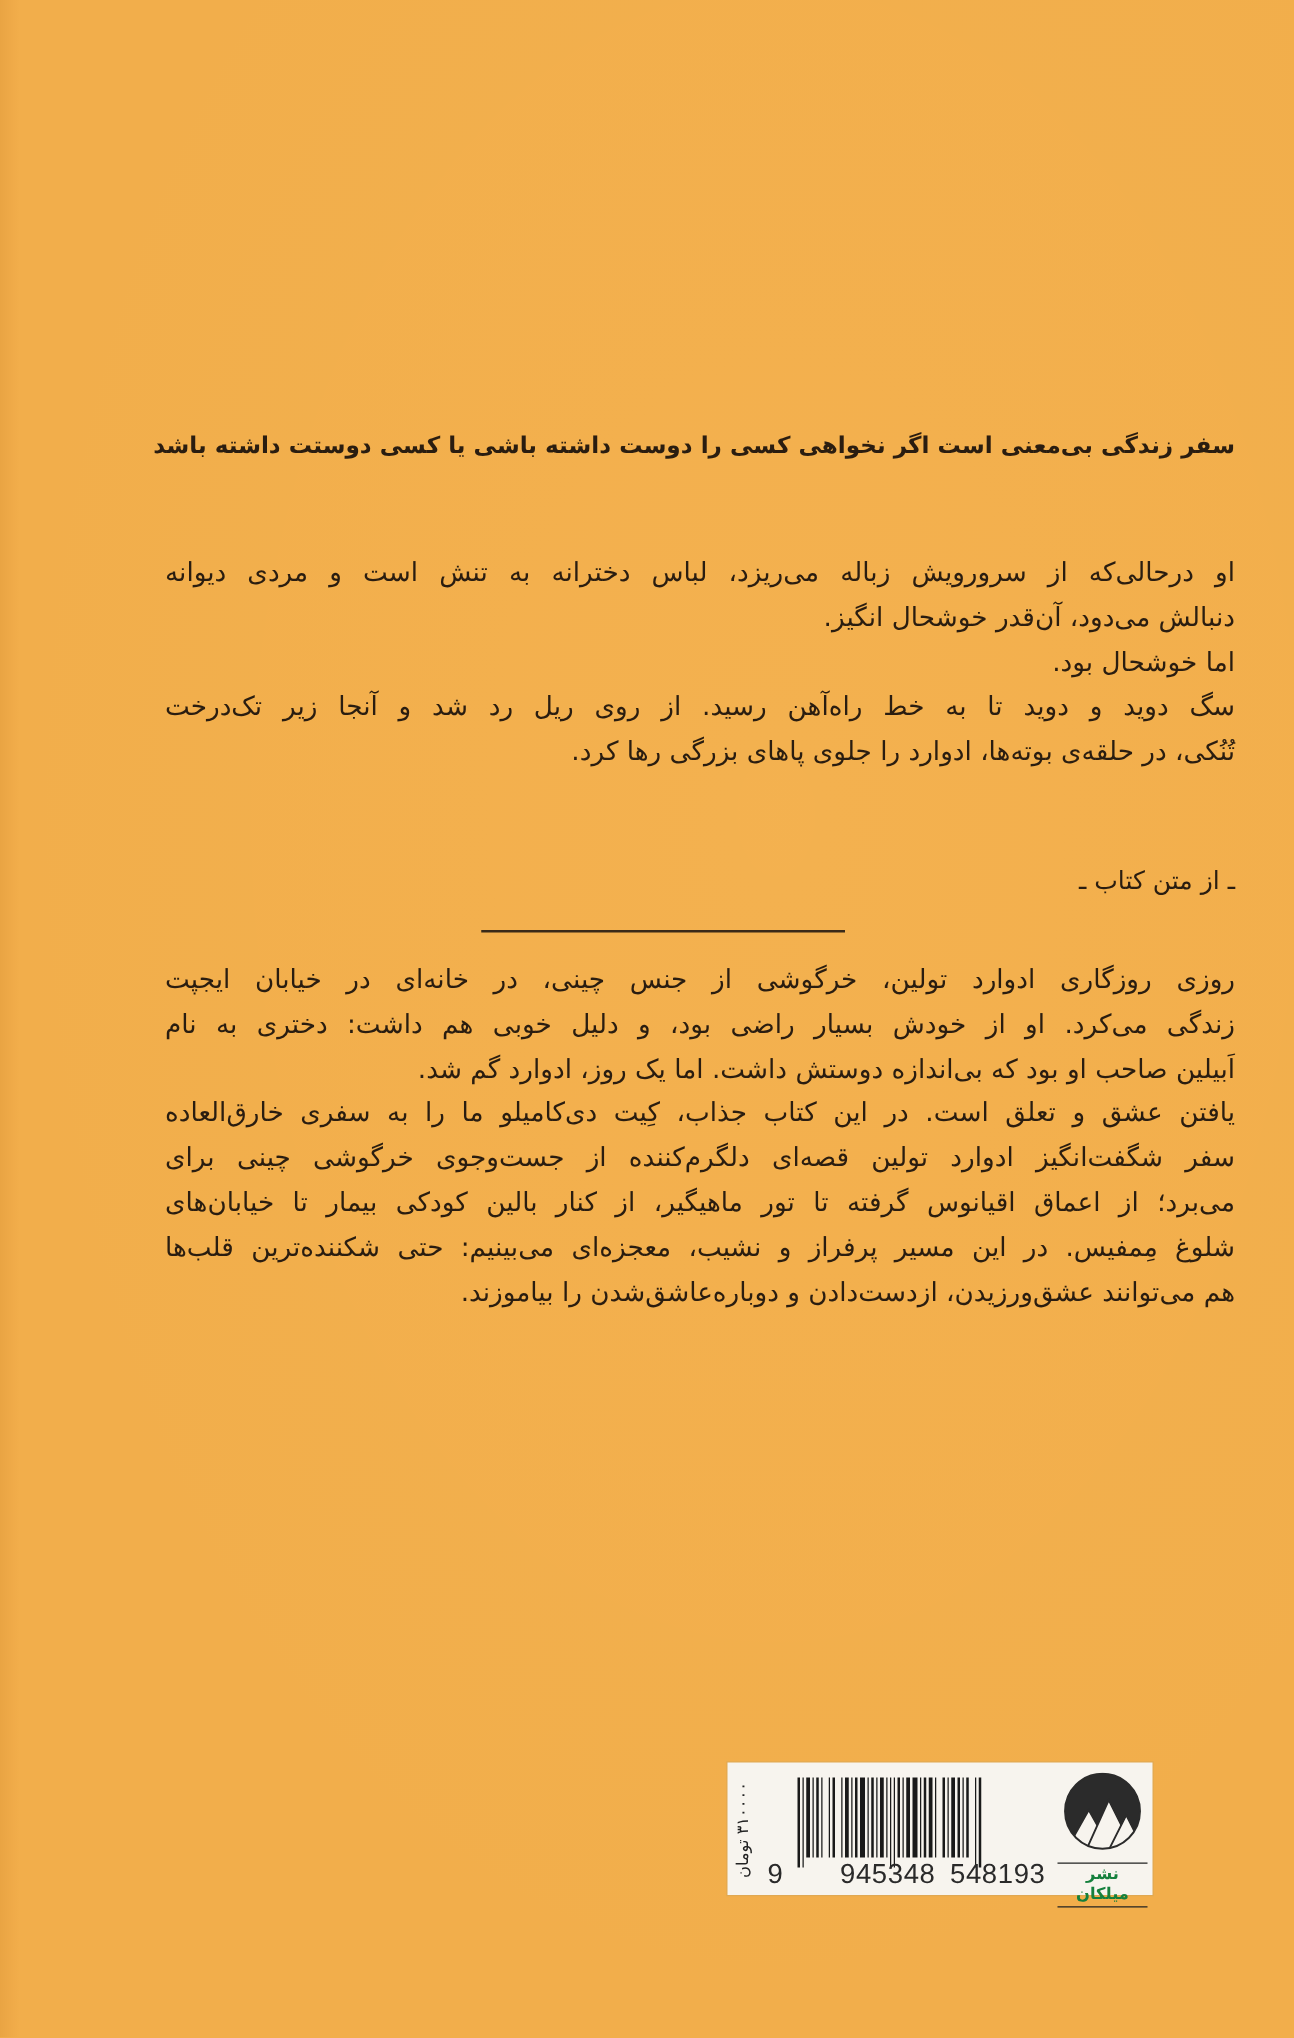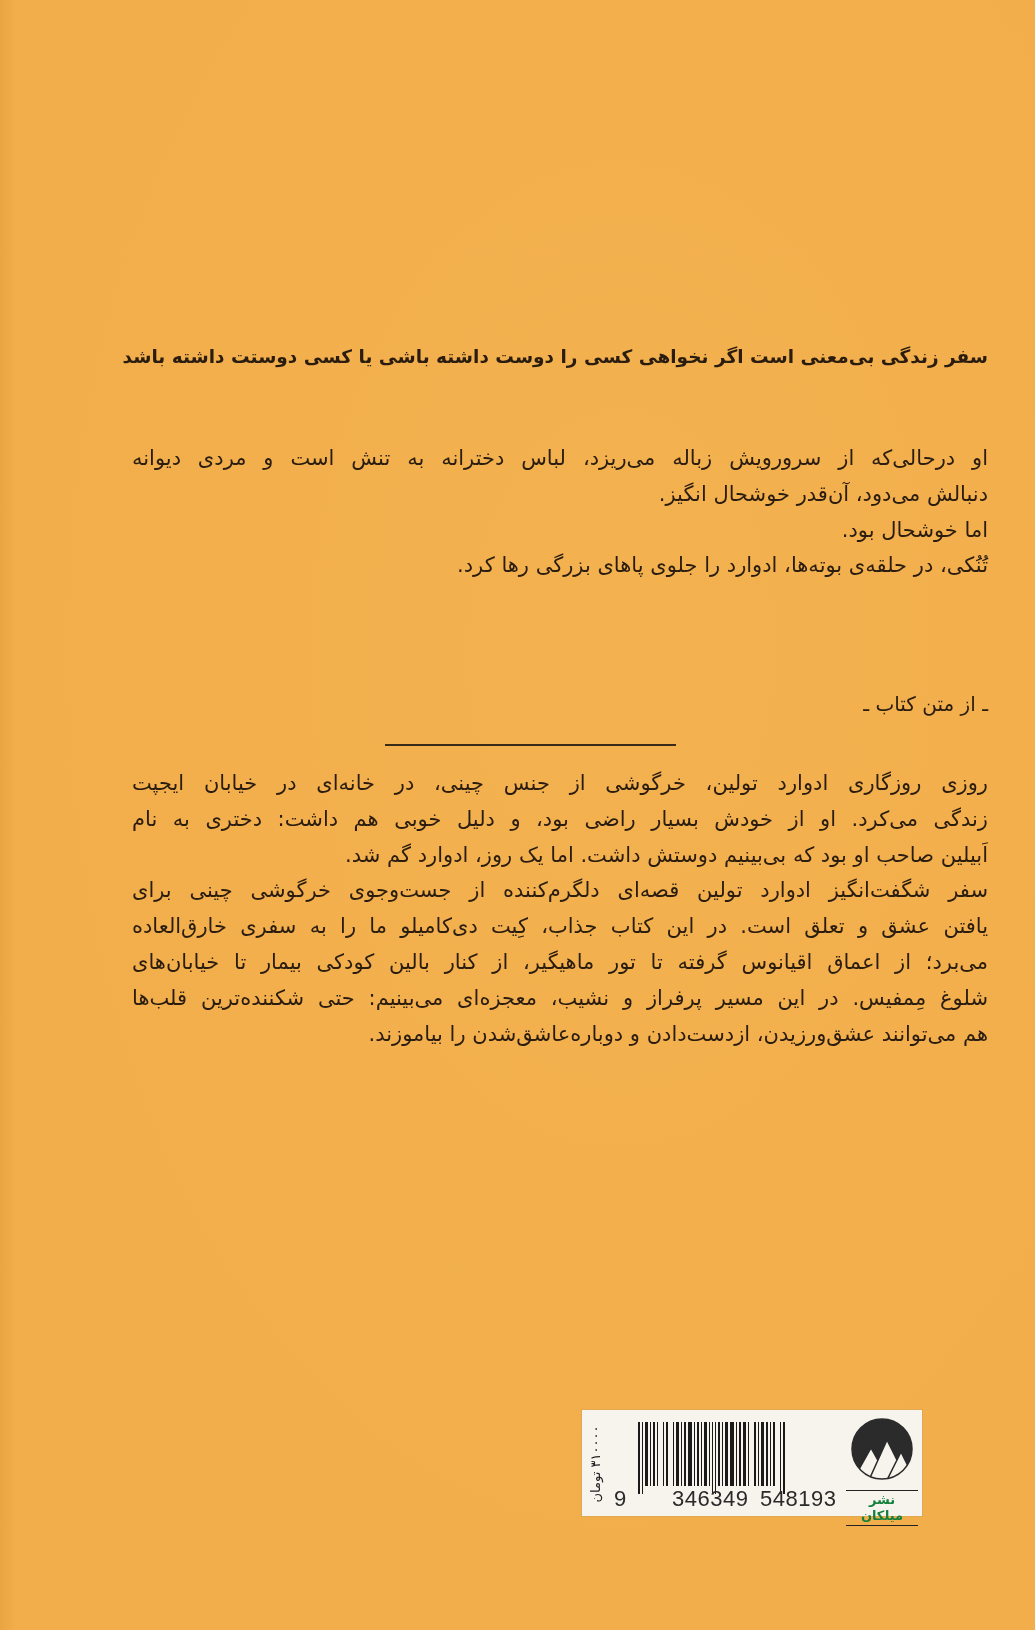--- a/index.html
+++ b/index.html
@@ -85,33 +85,34 @@
 
 <div class="spine-edge"></div>
 <div class="cover-texture"></div>
 
 <div class="text-block heading">سفر زندگی بی‌معنی است اگر نخواهی کسی را دوست داشته باشی یا کسی دوستت داشته باشد</div>
 
 <div class="text-block para p1">
   <span class="ln">او درحالی‌که از سرورویش زباله می‌ریزد، لباس دخترانه به تنش است و مردی دیوانه</span>
   <span class="ln last">دنبالش می‌دود، آن‌قدر خوشحال انگیز.</span>
   <span class="ln last">اما خوشحال بود.</span>
+  <span class="ln">سگ دوید و دوید تا به خط راه‌آهن رسید. از روی ریل رد شد و آنجا زیر تک‌درخت</span>
   <span class="ln last">تُنُکی، در حلقه‌ی بوته‌ها، ادوارد را جلوی پاهای بزرگی رها کرد.</span>
 </div>
 
 <div class="text-block source">ـ از متن کتاب ـ</div>
 
 <div class="divider"></div>
 
 <div class="text-block para p2">
   <span class="ln">روزی روزگاری ادوارد تولین، خرگوشی از جنس چینی، در خانه‌ای در خیابان ایجپت</span>
   <span class="ln">زندگی می‌کرد. او از خودش بسیار راضی بود، و دلیل خوبی هم داشت: دختری به نام</span>
-  <span class="ln last">اَبیلین صاحب او بود که بی‌بینیم دوستش داشت. اما یک روز، ادوارد گم شد.</span>
+  <span class="ln last">اَبیلین صاحب او بود که بی‌اندازه دوستش داشت. اما یک روز، ادوارد گم شد.</span>
+  <span class="ln">یافتن عشق و تعلق است. در این کتاب جذاب، کِیت دی‌کامیلو ما را به سفری خارق‌العاده</span>
   <span class="ln">سفر شگفت‌انگیز ادوارد تولین قصه‌ای دلگرم‌کننده از جست‌وجوی خرگوشی چینی برای</span>
-  <span class="ln">یافتن عشق و تعلق است. در این کتاب جذاب، کِیت دی‌کامیلو ما را به سفری خارق‌العاده</span>
   <span class="ln">می‌برد؛ از اعماق اقیانوس گرفته تا تور ماهیگیر، از کنار بالین کودکی بیمار تا خیابان‌های</span>
   <span class="ln">شلوغ مِمفیس. در این مسیر پرفراز و نشیب، معجزه‌ای می‌بینیم: حتی شکننده‌ترین قلب‌ها</span>
   <span class="ln last">هم می‌توانند عشق‌ورزیدن، ازدست‌دادن و دوباره‌عاشق‌شدن را بیاموزند.</span>
 </div>
 
 <div class="barcode-box">
   <div class="price">
     <span>۳۱۰۰۰۰ تومان</span>
   </div>
   <div class="bars">
@@ -147,21 +148,21 @@
       <i style="width:1px"></i>
       <i style="width:3px"></i>
       <i style="width:2px"></i>
     <i style="width:1px"></i>
       <i style="width:2px;margin-right:5px"></i>
     <i class="g" style="width:1px"></i>
       <i class="g" style="width:2px"></i>
   </div>
   <div class="isbn">
     <span class="d1">9</span>
-    <span class="d2">346349</span>
+    <span class="d2">945348</span>
     <span class="d3">548193</span>
   </div>
   <div class="logo">
     <svg width="62" height="62" viewBox="0 0 62 62">
       <defs>
           <clipPath id="c">
             <circle cx="31" cy="31" r="30"></circle>
           </clipPath>
         </defs>
       <circle cx="31" cy="31" r="30" fill="#2b2b2b"></circle>

